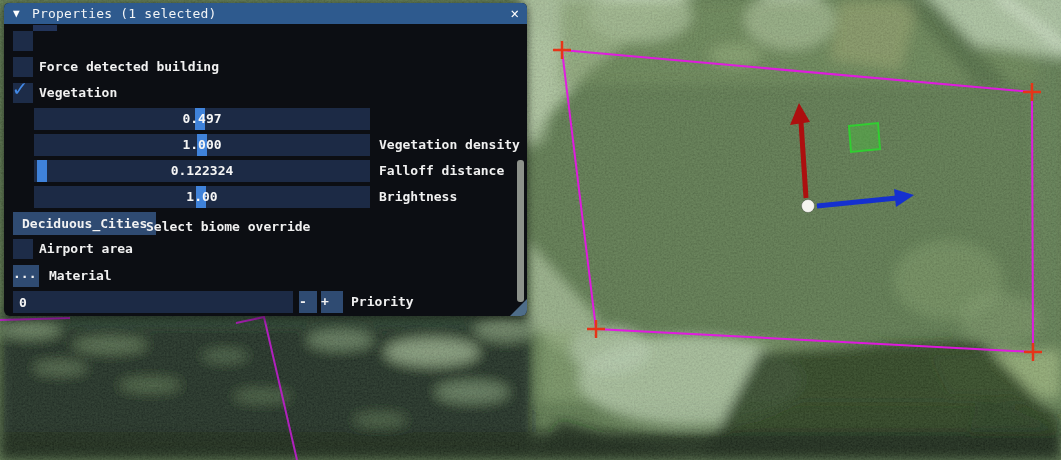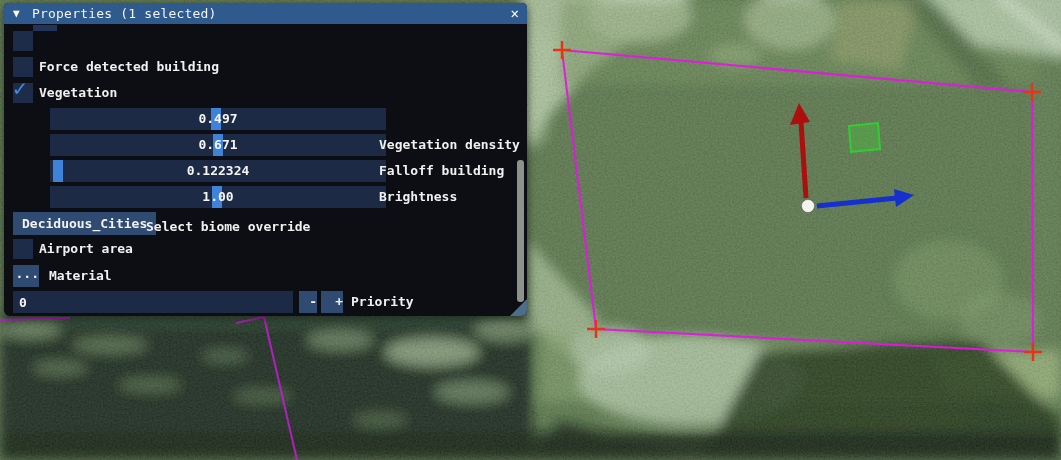--- a/index.html
+++ b/index.html
@@ -12,27 +12,27 @@
          box-shadow:0 2px 10px rgba(0,0,0,.6);z-index:10;}
   .panel-header{position:absolute;left:0;top:0;right:0;height:21px;
          background:#2e5a8e;border-radius:5px 5px 0 0;color:#f2f4f6;}
   .collapse{position:absolute;left:9px;top:3px;font-size:11px;line-height:15px;color:#fff;cursor:pointer;}
   .panel-title{position:absolute;left:28px;top:2px;font-size:13px;font-weight:normal;line-height:18px;letter-spacing:.2px;}
   .close{position:absolute;right:8px;top:2px;font-size:14px;font-weight:bold;line-height:17px;color:#fff;cursor:pointer;}
   .sliver{position:absolute;left:29px;top:22px;width:24px;height:6px;background:#22345a;}
   .cb{position:absolute;left:9px;width:20px;height:20px;background:#1d2c48;}
   .cb .tick{position:absolute;left:0px;top:-6px;font-size:23px;font-weight:bold;color:#4389e6;line-height:23px;}
   .rowlab{position:absolute;color:#f0f0f0;font-size:13px;font-weight:bold;line-height:20px;white-space:pre;}
-  .track{position:absolute;left:30px;width:336px;height:22px;background:#1c2a45;margin-left:16px;}
+  .track{position:absolute;left:30px;width:336px;height:22px;background:#1c2a45;}
   .track .val{position:absolute;left:0;right:0;top:0;text-align:center;color:#f5f5f5;
               font-size:13px;font-weight:bold;line-height:22px;z-index:2;}
   .handle{position:absolute;top:0;width:10px;height:22px;background:#3f82da;z-index:1;}
   .sliderlab{position:absolute;left:375px;color:#f0f0f0;font-size:13px;font-weight:bold;line-height:22px;white-space:pre;}
   .btn{position:absolute;background:#2f4b72;color:#f2f2f2;font-size:13px;font-weight:bold;
-       text-align:right;cursor:pointer;}
+       text-align:left;cursor:pointer;}
   .prio-input{position:absolute;left:9px;top:288px;width:274px;height:22px;background:#1c2a45;
        border:none;outline:none;color:#f5f5f5;font-family:inherit;font-size:13px;font-weight:bold;padding:0 0 0 6px;}
   .scroll-thumb{position:absolute;left:513px;top:157px;width:7px;height:142px;background:#8d928b;border-radius:3px;cursor:pointer;}
   .grip{position:absolute;right:0;bottom:0;width:0;height:0;
         border-left:17px solid transparent;border-bottom:17px solid #4e6d89;
         border-bottom-right-radius:6px;cursor:nwse-resize;}
 </style>
 </head>
 <body>
 
@@ -160,29 +160,29 @@
     </div>
   <div class="rowlab" style="left:35px;top:80px">Vegetation</div>
 
   <div class="track" style="top:105px">
     <div class="handle" style="left: calc(49.4% - 5px);"></div>
     <div class="val">0.497</div>
     </div>
 
   <div class="track" style="top:131px">
     <div class="handle" style="left: calc(49.95% - 5px);"></div>
-    <div class="val">0.671</div>
+    <div class="val">1.000</div>
     </div>
   <div class="sliderlab" style="top:131px">Vegetation density</div>
 
   <div class="track" style="top:157px">
     <div class="handle" style="left: calc(2.4% - 5px);"></div>
     <div class="val">0.122324</div>
     </div>
-  <div class="sliderlab" style="top:157px">Falloff building</div>
+  <div class="sliderlab" style="top:157px">Falloff distance</div>
 
   <div class="track" style="top:183px">
     <div class="handle" style="left: calc(49.6% - 5px);"></div>
     <div class="val">1.00</div>
     </div>
   <div class="sliderlab" style="top:183px">Brightness</div>
 
   <div class="btn" style="left:9px;top:209px;height:23px;line-height:23px;padding:0 9px">Deciduous_Cities</div>
   <div class="rowlab" style="left:142px;top:214px">Select biome override</div>
 

